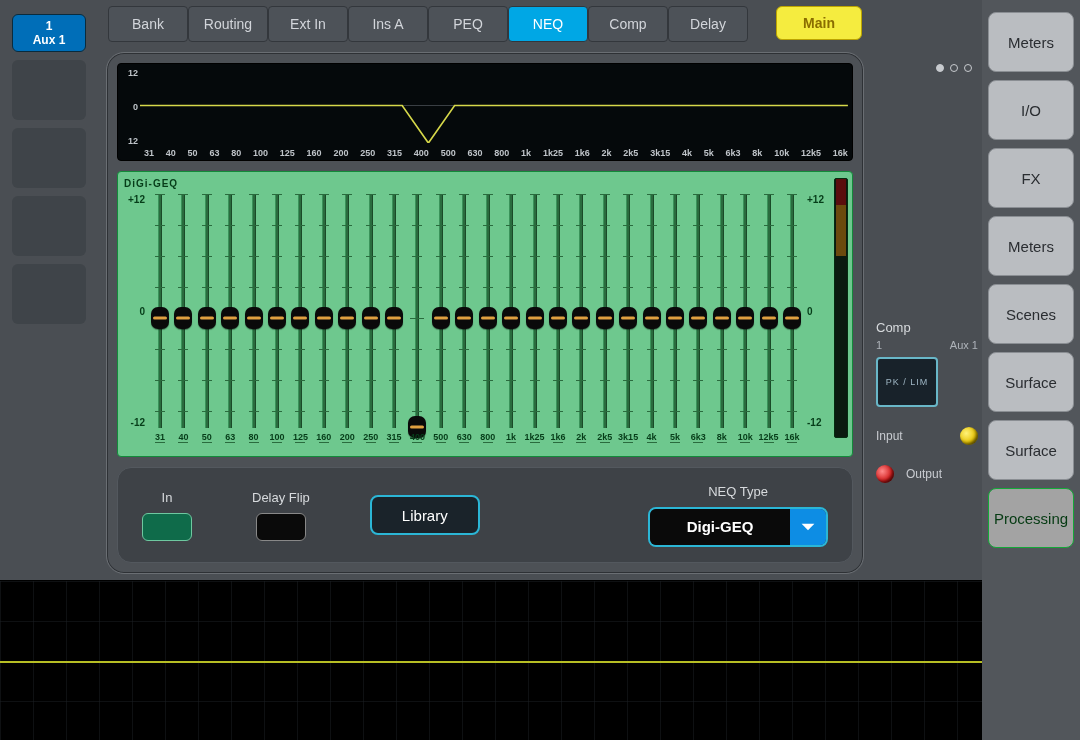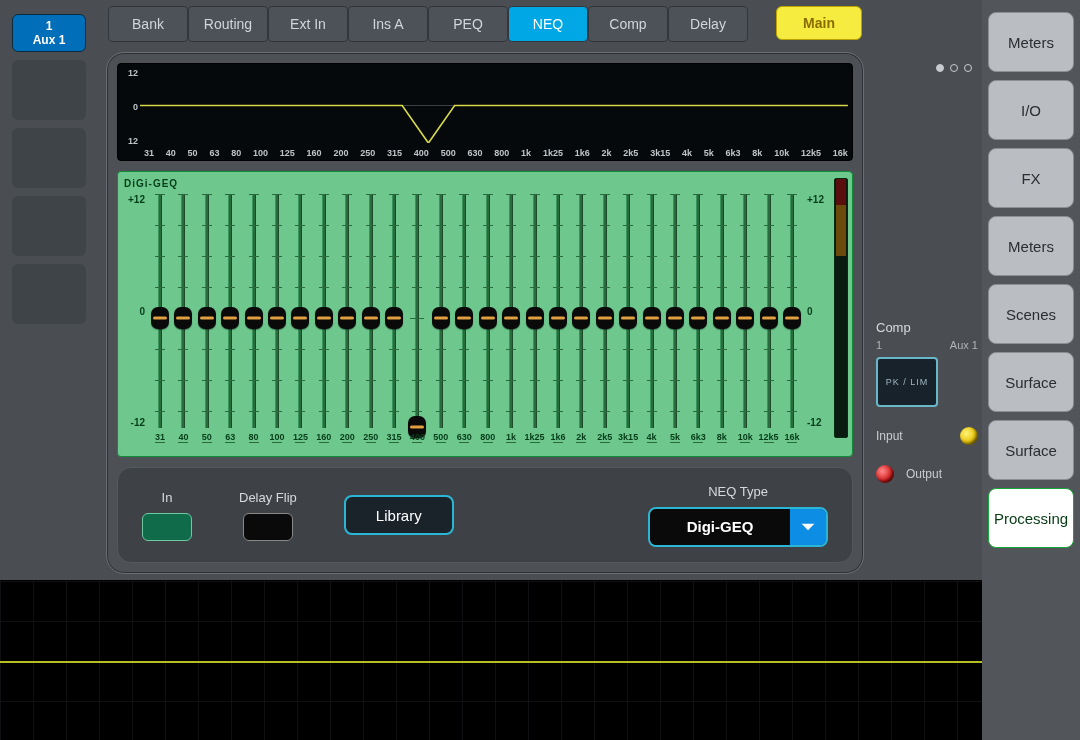--- a/index.html
+++ b/index.html
@@ -29,21 +29,21 @@
   .geq-sliders{flex:1;position:relative;margin:22px 2px 14px 2px;}
   .geq-row{position:absolute;left:0;right:0;display:flex;justify-content:space-between;}
   .geq-slider{position:relative;width:20px;height:100%;display:flex;flex-direction:column;align-items:center;}
   .geq-track{position:absolute;top:0;left:50%;transform:translateX(-50%);width:4px;height:calc(100% - 14px);background:linear-gradient(#2a6b3e,#2a6b3e);border-left:1px solid #3a935a;border-right:1px solid #1a4a28;}
   .geq-tick{position:absolute;left:50%;transform:translateX(-50%);width:10px;height:1px;background:#2a6b3e;}
   .geq-knob{position:absolute;left:50%;transform:translate(-50%,-50%);width:18px;height:22px;background:#0a0a0a;border-radius:7px;box-shadow:0 1px 1px rgba(0,0,0,.4);}
   .geq-knob::after{content:"";position:absolute;left:2px;right:2px;top:50%;height:3px;transform:translateY(-50%);background:#e0a040;border-radius:2px;}
   .geq-freq{position:absolute;bottom:0;left:50%;transform:translateX(-50%);font-size:9px;color:#063d19;font-weight:700;white-space:nowrap;}
   .geq-meter{width:14px;margin:6px 4px 18px 0;background:#0b1a10;border:1px solid #052b10;border-radius:2px;position:relative;}
   .geq-meter .seg{position:absolute;left:1px;right:1px;height:10%;}
-  .controls{height:96px;background:#3e4247;border-radius:14px;border:1px solid #53585e;display:flex;align-items:center;padding:0 24px;gap:47px;}
+  .controls{height:96px;background:#3e4247;border-radius:14px;border:1px solid #53585e;display:flex;align-items:center;padding:0 24px;gap:60px;}
   .ctl{display:flex;flex-direction:column;align-items:center;gap:8px;}
   .ctl-label{font-size:13px;color:#d7dadd;}
   .btn{width:50px;height:28px;border-radius:6px;border:1px solid #6ec8a0;background:#091c15;}
   .btn.in{background:#0f6b4a;}
   .btn.flip{border:1px solid #888;background:#0a0a0a;}
   .library-btn{width:110px;height:40px;border-radius:8px;border:2px solid #2bb6d6;background:#1a232a;color:#ffffff;font-size:15px;display:flex;align-items:center;justify-content:center;cursor:pointer;}
   .neq-group{display:flex;flex-direction:column;align-items:center;gap:8px;}
   .neq-select{display:flex;align-items:stretch;height:40px;border-radius:8px;overflow:hidden;border:2px solid #2bb6d6;cursor:pointer;}
   .neq-value{width:140px;background:#0a0a0a;color:#ffffff;font-size:15px;display:flex;align-items:center;justify-content:center;font-weight:600;}
   .neq-caret{width:36px;background:#0d8de4;display:flex;align-items:center;justify-content:center;}
@@ -55,21 +55,21 @@
   .comp-box{margin-top:230px;}
   .comp-title{font-size:13px;color:#d7dadd;}
   .comp-row{display:flex;justify-content:space-between;font-size:11px;color:#aeb3b9;margin-top:4px;}
   .comp-thumb{margin-top:6px;width:62px;height:50px;border:2px solid #69b7c8;border-radius:4px;background:#18222a;display:flex;align-items:center;justify-content:center;position:relative;}
   .io-row{display:flex;align-items:center;gap:12px;margin-top:20px;font-size:12px;}
   .led{width:18px;height:18px;border-radius:50%;box-shadow:inset -2px -2px 3px rgba(0,0,0,.5);}
   .led.yellow{background:radial-gradient(circle at 35% 35%,#fff27a,#e6c200 60%,#6b5800);}
   .led.red{background:radial-gradient(circle at 35% 35%,#ff8a8a,#d11a1a 60%,#5a0000);}
   .far-right{width:98px;height:740px;display:flex;flex-direction:column;gap:8px;padding:12px 6px;background:#52565b;}
   .nav-btn{flex:0 0 60px;border-radius:8px;background:#babdc1;color:#2a2d31;font-size:15px;display:flex;align-items:center;justify-content:center;border:1px solid #8a8e93;cursor:pointer;font-weight:500;}
-  .nav-btn.active{background:#ffffff;color:#053a12;border-color:#14a838;}
+  .nav-btn.active{background:#a3a3a3;color:#053a12;border-color:#14a838;}
   .bottom-strip{height:160px;background:#000;border-top:1px solid #000;position:relative;}
   .bottom-strip .grid{position:absolute;inset:0;}
   .bottom-strip .yline{position:absolute;left:0;right:0;top:50%;height:2px;background:#b6be24;}
   .stage{display:flex;width:1080px;height:740px;}
   .stage-left{width:982px;display:flex;flex-direction:column;}
 </style>
 </head>
 <body>
 
 <div class="stage">

